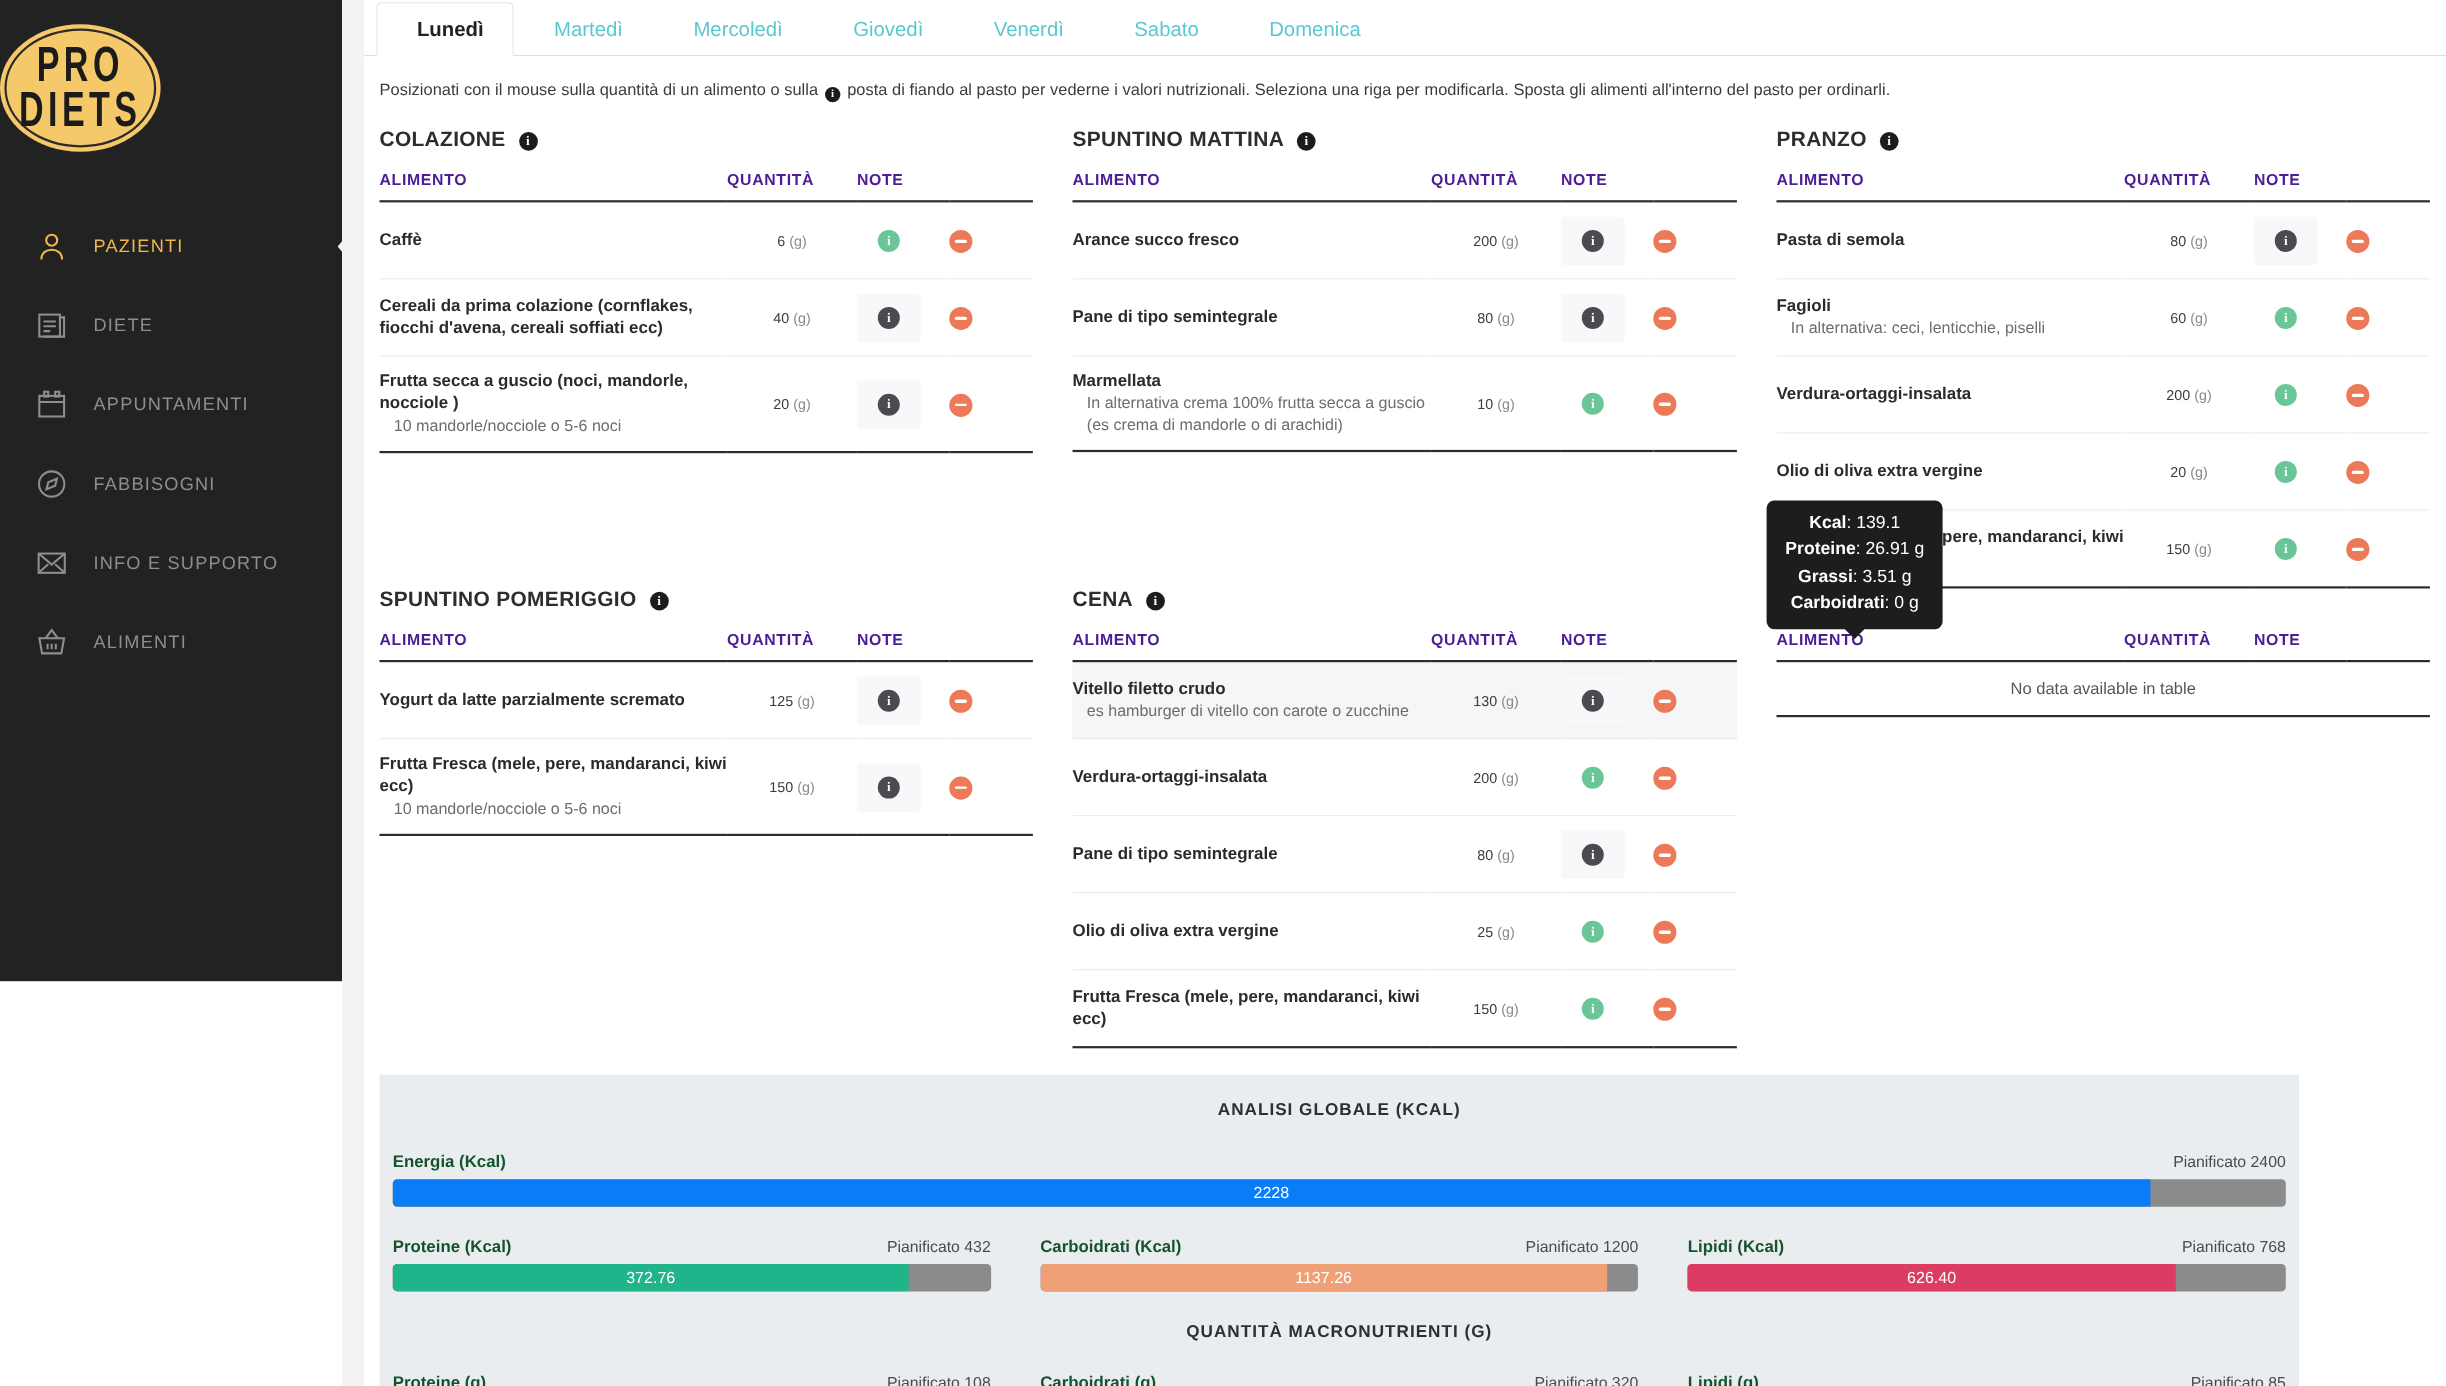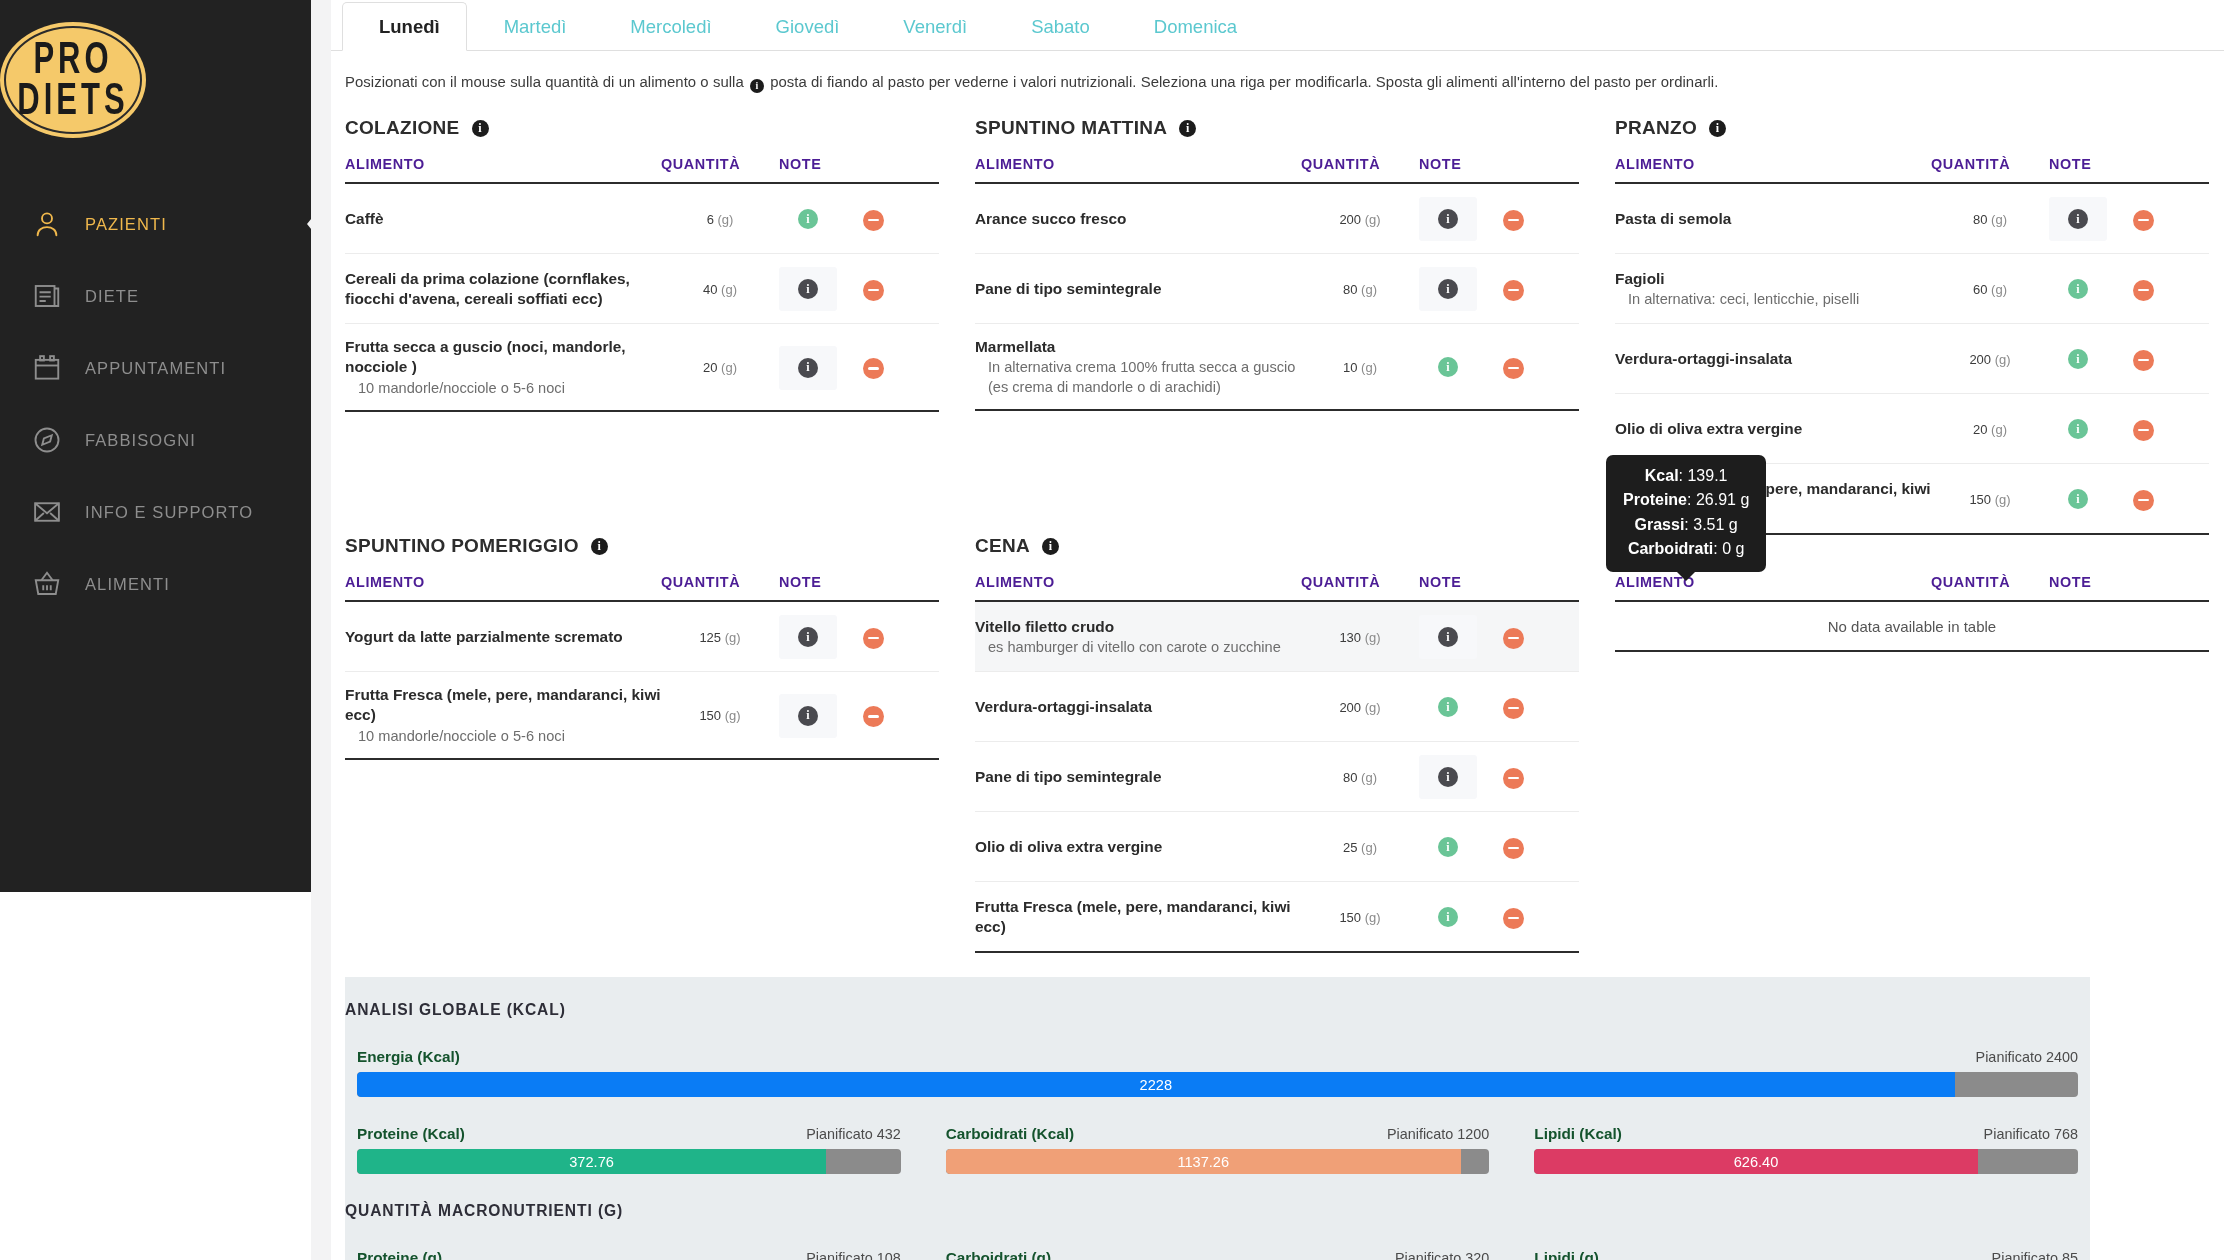--- a/index.html
+++ b/index.html
@@ -246,21 +246,21 @@
   }
 
   
   .analysis {
     margin: 24px 0 0 14px;
     width: 1745px;
     background: #e9edef;
     padding: 24px 0 22px 0;
   }
   .an-title {
-    text-align: left;
+    text-align: center;
     font-size: 15.6px; font-weight: 700;
     letter-spacing: 0.9px; color: #2e2e38;
     margin-bottom: 29px;
   }
   .an-row {
     display: grid;
     grid-template-columns: repeat(3, 1fr);
     column-gap: 45px;
     padding: 0 12px;
     margin-bottom: 28px;

